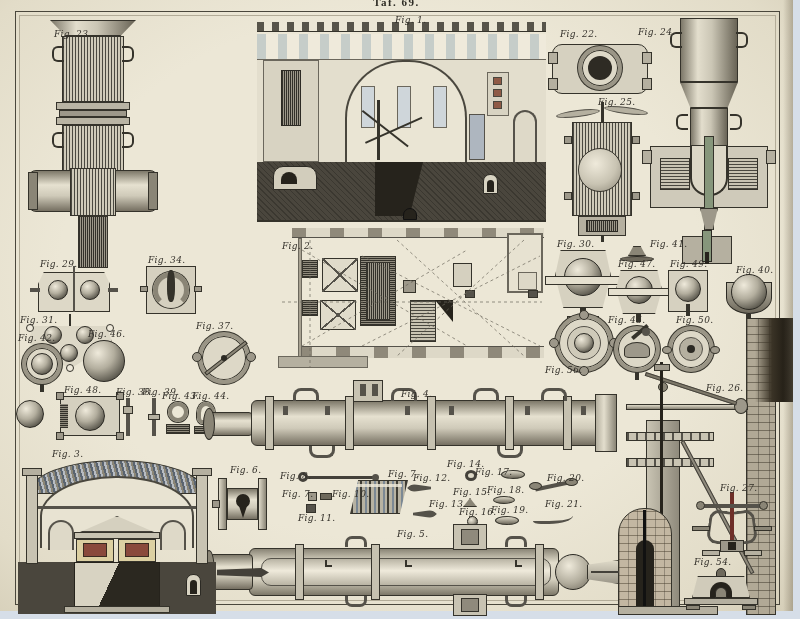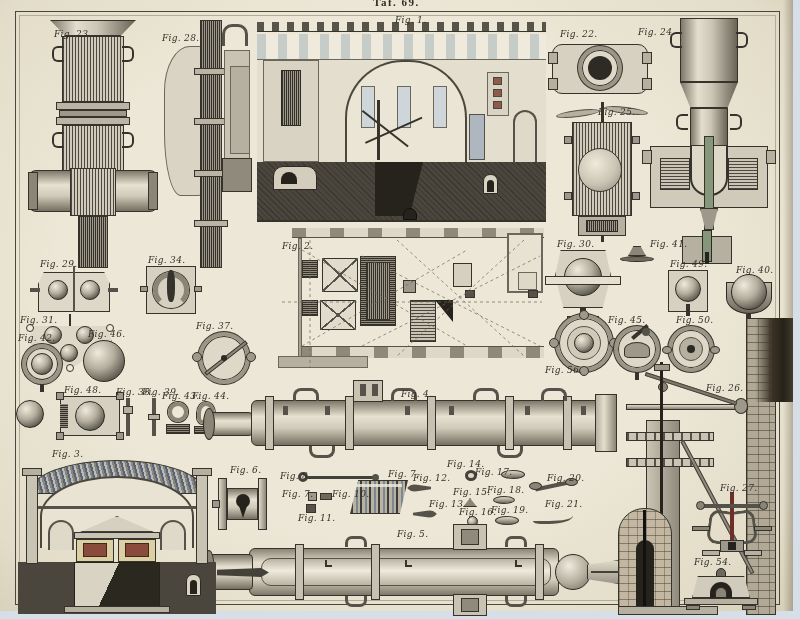--- a/index.html
+++ b/index.html
@@ -62,35 +62,20 @@
       <div style="left:24px;top:112px;width:12px;height:16px;border:2px solid #35332b;border-right:0;border-radius:6px 0 0 6px"></div>
       <div style="left:94px;top:112px;width:12px;height:16px;border:2px solid #35332b;border-left:0;border-radius:0 6px 6px 0"></div>
       <div class="mh ln" style="left:0;top:150px;width:130px;height:42px;border-radius:8px"></div>
       <div class="ln" style="left:0;top:152px;width:10px;height:38px;background:#8a8576"></div>
       <div class="ln" style="left:120px;top:152px;width:10px;height:38px;background:#8a8576"></div>
       <div class="ln hv" style="left:42px;top:148px;width:46px;height:48px"></div>
       <div class="hv2 ln" style="left:50px;top:196px;width:30px;height:52px"></div>
     </div>
   </div>
 
-  <div class="fig" style="left:158px;top:20px;width:100px;height:248px">
-    <span class="flabel" style="left:4px;top:14px">Fig. 28.</span>
-    <div class="art">
-      <div class="lt" style="left:6px;top:26px;width:56px;height:150px;background:#d9d4c3;border-radius:46% 12% 40% 30%/30% 10% 36% 42%"></div>
-      <div style="left:64px;top:4px;width:26px;height:22px;border:3px solid #55524a;border-bottom:0;border-radius:10px 10px 0 0"></div>
-      <div class="hv2 ln" style="left:42px;top:0;width:22px;height:248px"></div>
-      <div class="ln" style="left:36px;top:48px;width:34px;height:7px;background:#b9b4a4"></div>
-      <div class="ln" style="left:36px;top:98px;width:34px;height:7px;background:#b9b4a4"></div>
-      <div class="ln" style="left:36px;top:150px;width:34px;height:7px;background:#b9b4a4"></div>
-      <div class="ln" style="left:36px;top:200px;width:34px;height:7px;background:#b9b4a4"></div>
-      <div class="lt" style="left:66px;top:30px;width:26px;height:120px;background:#c8c3b2"></div>
-      <div class="lt" style="left:72px;top:46px;width:20px;height:88px;background:#b5b0a0"></div>
-      <div class="ln" style="left:64px;top:138px;width:30px;height:34px;background:#8f8a7c"></div>
-    </div>
-  </div>
 
   <div class="fig" style="left:257px;top:14px;width:289px;height:212px">
     <span class="flabel" style="left:138px;top:2px">Fig. 1.</span>
     <div class="art">
       <div style="left:0;top:8px;width:289px;height:10px;background:repeating-linear-gradient(90deg,#57544a 0 7px,rgba(0,0,0,0) 7px 15px);border-bottom:1px solid #35332b"></div>
       <div style="left:0;top:20px;width:289px;height:26px;background:repeating-linear-gradient(90deg,#c6cdc9 0 9px,#efeadb 9px 21px);border-bottom:1px solid #6b675c"></div>
       <div style="left:0;top:46px;width:289px;height:102px;background:#e3decd"></div>
       <div class="lt" style="left:6px;top:46px;width:56px;height:102px;background:#d8d3c2"></div>
       <div class="hv2" style="left:24px;top:56px;width:20px;height:56px;border:1px solid #2c2a24"></div>
       <div style="left:88px;top:46px;width:122px;height:102px;border:2px solid #4a473e;border-bottom:0;border-radius:58px 58px 0 0;background:#eae5d4"></div>
@@ -184,21 +169,21 @@
       <div class="ln" style="left:130px;top:132px;width:10px;height:14px;background:#b5b0a0"></div>
       <div class="ln hh" style="left:24px;top:140px;width:30px;height:32px"></div>
       <div class="ln hh" style="left:92px;top:140px;width:30px;height:32px"></div>
       <div style="left:54px;top:128px;width:38px;height:50px;border:2px solid #35332b;border-top:0;border-radius:0 0 18px 18px;background:#ddd8c7"></div>
       <div style="left:68px;top:118px;width:10px;height:94px;background:#86967b;border:1px solid #35332b"></div>
       <div style="left:64px;top:190px;width:18px;height:22px;background:#9d988a;border:1px solid #35332b;clip-path:polygon(0 0,100% 0,70% 100%,30% 100%)"></div>
     </div>
   </div>
 
   <div class="fig" style="left:552px;top:96px;width:104px;height:150px">
-    <span class="flabel" style="left:46px;top:12px">Fig. 25.</span>
+    <span class="flabel" style="left:46px;top:2px">Fig. 25.</span>
     <div class="art">
       <div style="left:4px;top:14px;width:44px;height:7px;background:#b5b0a0;border:1px solid #55524a;border-radius:50%;transform:rotate(-7deg)"></div>
       <div style="left:52px;top:11px;width:44px;height:7px;background:#b5b0a0;border:1px solid #55524a;border-radius:50%;transform:rotate(7deg)"></div>
       <div style="left:49px;top:6px;width:3px;height:140px;background:#35332b"></div>
       <div class="hv ln" style="left:20px;top:26px;width:60px;height:94px"></div>
       <div style="left:26px;top:52px;width:44px;height:44px;border-radius:50%;background:radial-gradient(circle at 40% 35%,#efeadb,#c9c4b3 55%,#8a8576);border:1px solid #35332b"></div>
       <div class="ln" style="left:12px;top:40px;width:8px;height:8px;background:#9d988a"></div>
       <div class="ln" style="left:80px;top:40px;width:8px;height:8px;background:#9d988a"></div>
       <div class="ln" style="left:12px;top:96px;width:8px;height:8px;background:#9d988a"></div>
       <div class="ln" style="left:80px;top:96px;width:8px;height:8px;background:#9d988a"></div>
@@ -339,20 +324,29 @@
   </div>
 
   <div class="fig" style="left:676px;top:228px;width:62px;height:40px">
     <div class="art">
       <div class="ln" style="left:6px;top:8px;width:50px;height:28px;background:#b5b0a0"></div>
       <div style="left:26px;top:2px;width:10px;height:32px;background:#86967b;border:1px solid #2c2a24"></div>
       <div style="left:29px;top:24px;width:4px;height:12px;background:#26231c"></div>
     </div>
   </div>
 
+  <div class="fig" style="left:608px;top:260px;width:62px;height:62px">
+    <span class="flabel" style="left:10px;top:0">Fig. 47.</span>
+    <div class="art">
+      <div class="ln" style="left:8px;top:10px;width:46px;height:44px;background:#d6d1c0;clip-path:polygon(10% 0,90% 0,100% 45%,85% 100%,15% 100%,0 45%)"></div>
+      <div class="ball" style="left:17px;top:16px;width:28px;height:28px"></div>
+      <div class="ln" style="left:0;top:28px;width:62px;height:8px;background:#e5e0cf"></div>
+      <div style="left:28px;top:54px;width:5px;height:8px;background:#35332b"></div>
+    </div>
+  </div>
 
   <div class="fig" style="left:660px;top:260px;width:56px;height:58px">
     <span class="flabel" style="left:10px;top:0">Fig. 49.</span>
     <div class="art">
       <div class="ln" style="left:8px;top:10px;width:40px;height:42px;background:#d6d1c0"></div>
       <div class="ball" style="left:15px;top:16px;width:26px;height:26px"></div>
       <div style="left:26px;top:44px;width:4px;height:12px;background:#35332b"></div>
     </div>
   </div>
 

